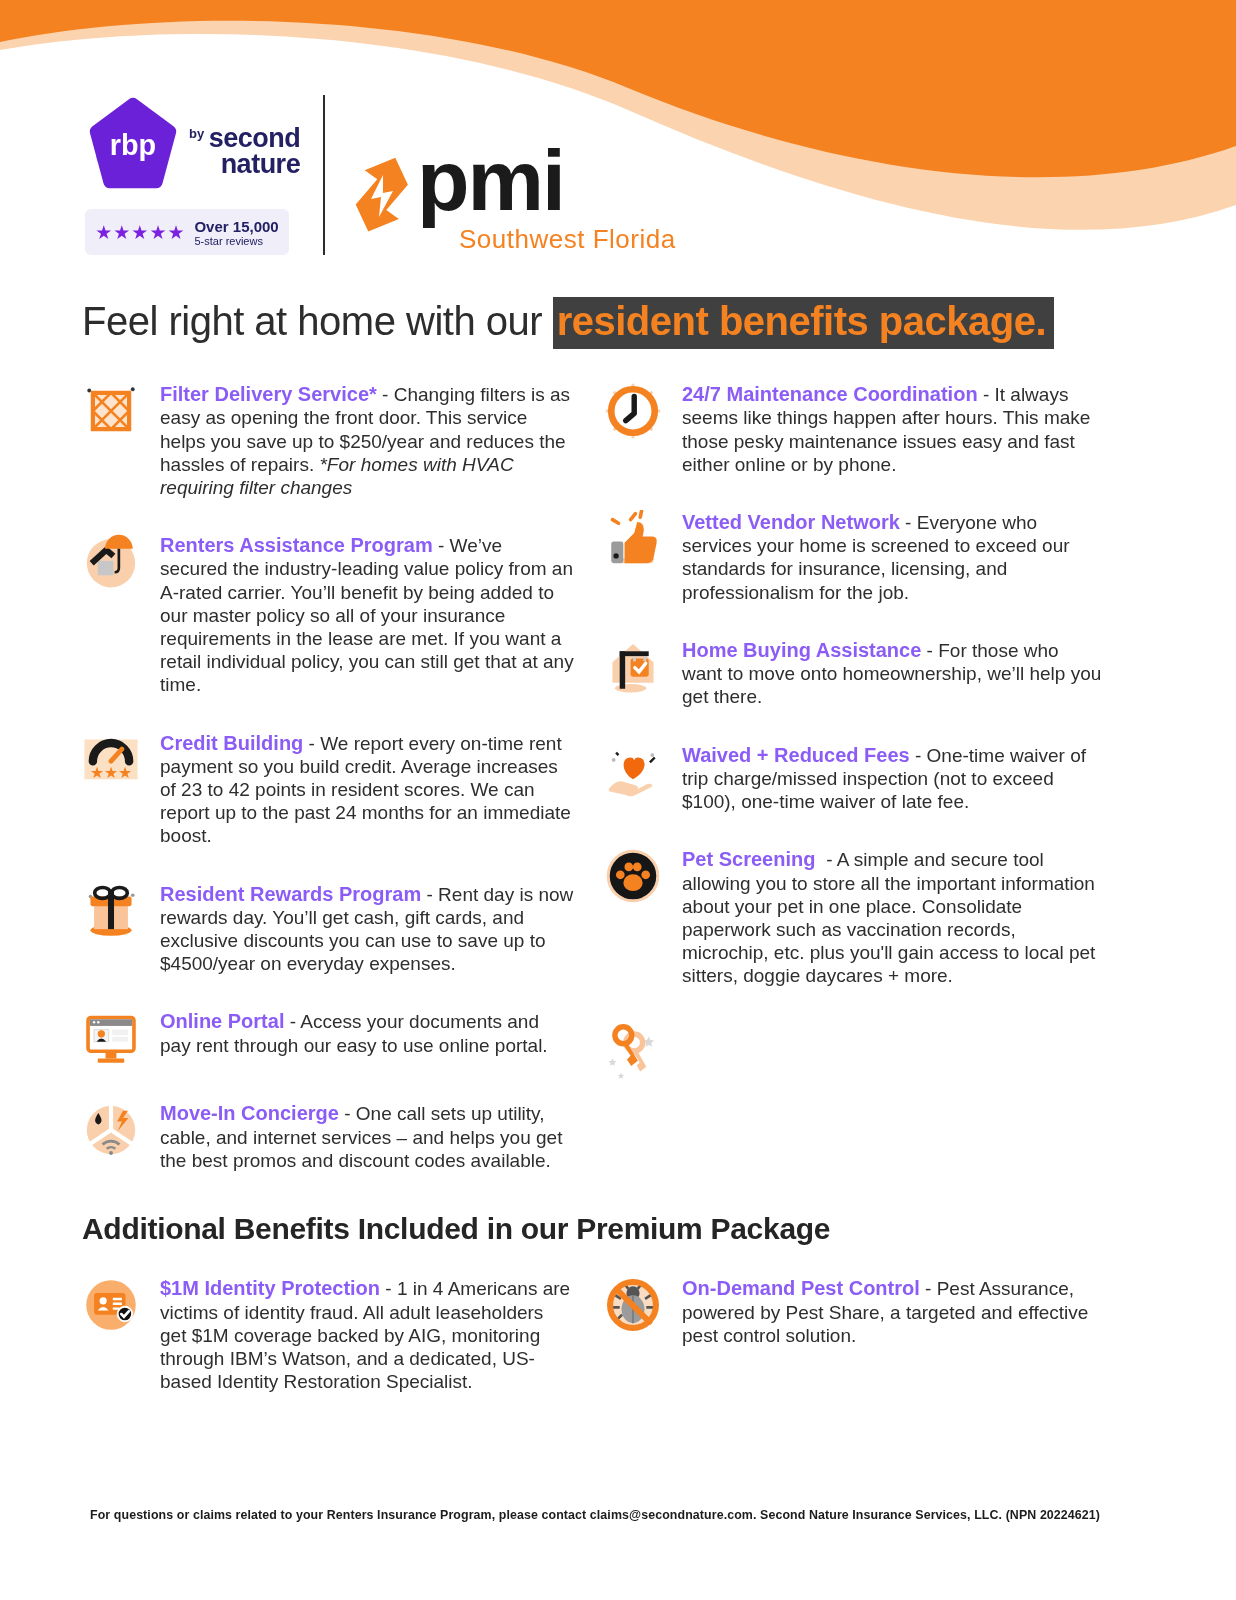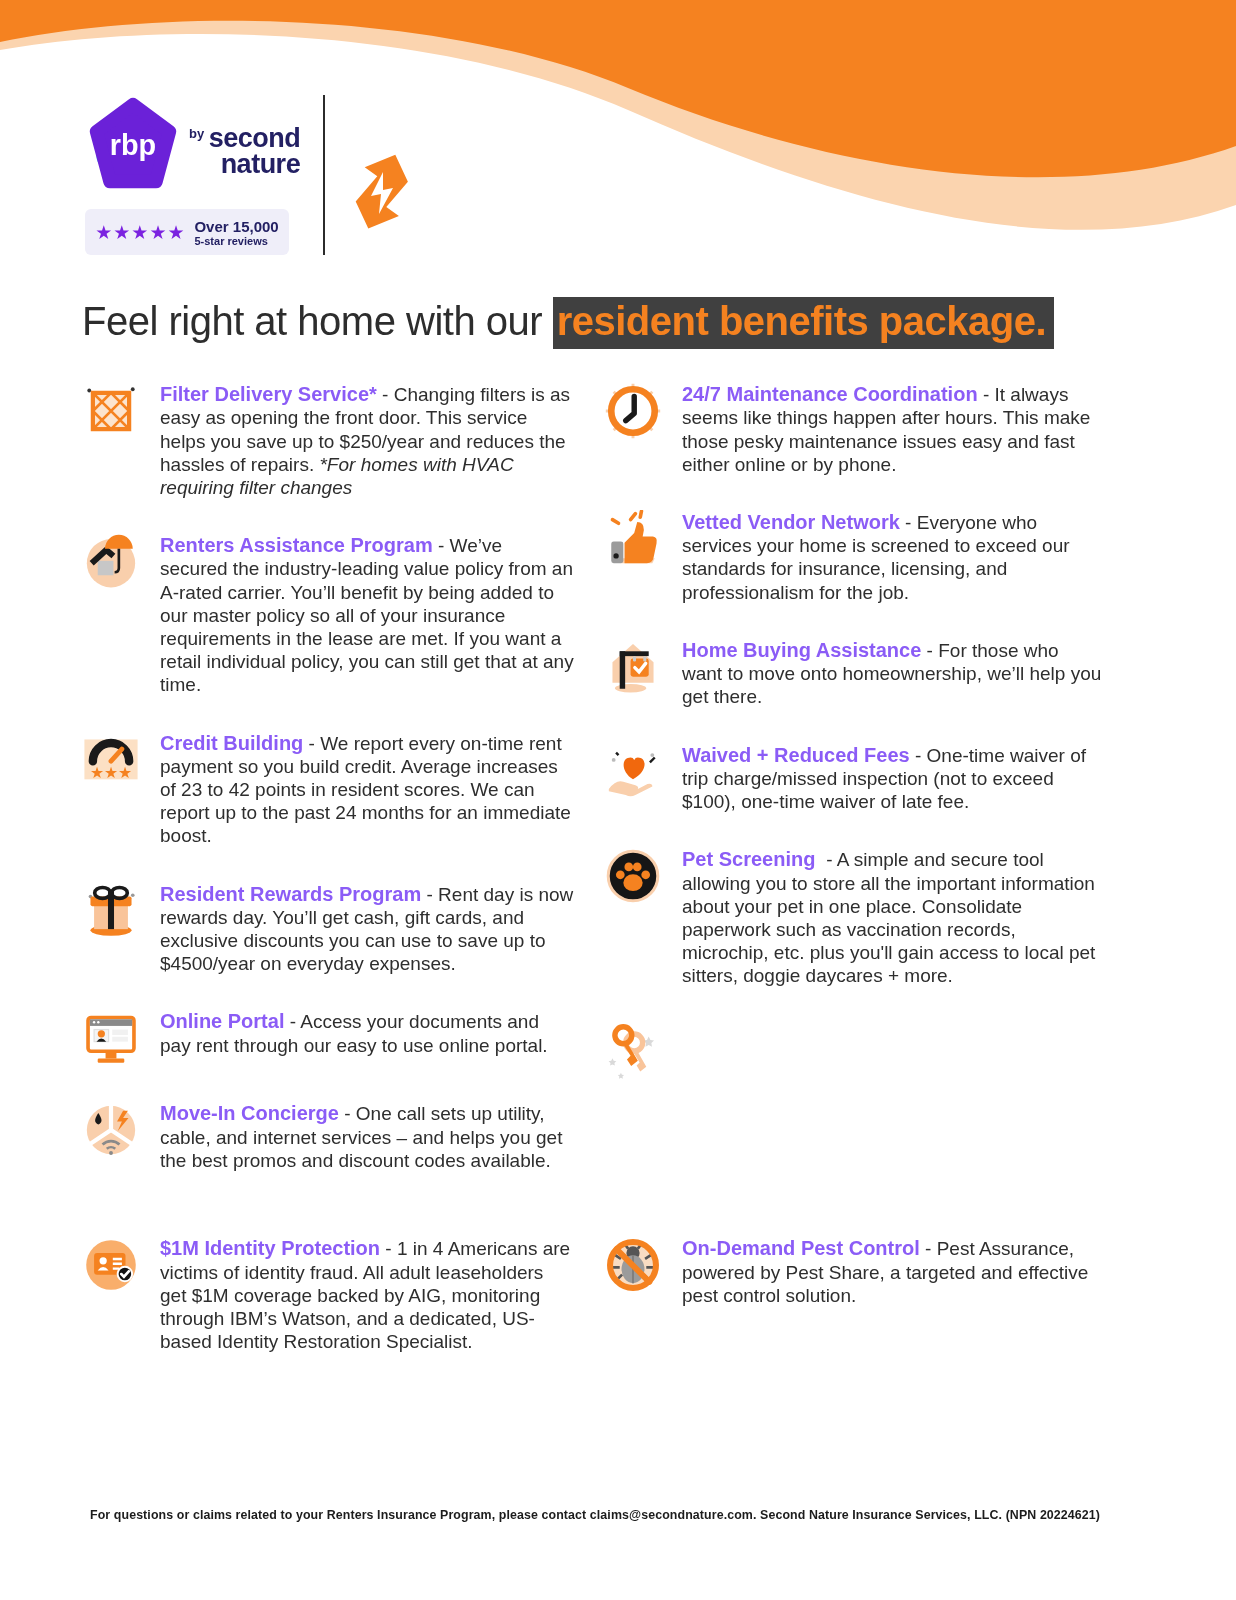--- a/index.html
+++ b/index.html
@@ -4,35 +4,35 @@
 <style>
   * { margin:0; padding:0; box-sizing:border-box; }
   body { background:#e8e8e8; font-family:"Liberation Sans", sans-serif; }
   .page {
     position:relative; width:1236px; height:1600px; margin:0 auto;
     background:#ffffff; overflow:hidden; color:#232323;
   }
   
   .swoosh { position:absolute; top:0; left:0; width:1236px; height:232px; }
   
-  .header { position:relative; display:flex; align-items:center; padding:95px 0 0 85px; }
+  .header { position:relative; display:flex; align-items:flex-end; padding:95px 0 0 85px; }
   .rbp-block { width:218px; }
   .rbp-row { display:flex; align-items:center; }
   .rbp-badge { width:96px; height:100px; flex-shrink:0; }
   .sn-logo { margin-left:8px; margin-top:14px; color:#232063; }
   .sn-by { font-size:13px; font-weight:700; vertical-align:top; }
   .sn-word { font-size:27px; font-weight:800; letter-spacing:-0.5px; line-height:0.95; text-align:right; }
   .reviews-badge {
     margin-top:14px; width:204px; height:46px; background:#EFEEF9; border-radius:6px;
     display:flex; align-items:center; justify-content:center; gap:9px;
   }
   .stars { color:#7B22E0; font-size:19px; letter-spacing:1px; line-height:1; }
   .reviews-text { color:#232063; }
   .reviews-line1 { font-size:15px; font-weight:700; }
-  .reviews-line2 { font-size:11px; font-weight:700; }
+  .reviews-line2 { font-size:11px; font-weight:400; }
   .header-divider { width:2px; height:160px; background:#2b2b2b; margin:0 28px 0 20px; flex-shrink:0; }
   .pmi-block { display:flex; align-items:flex-start; margin-top:28px; }
   .pmi-arrow { width:58px; height:82px; margin-right:6px; margin-top:8px; }
   .pmi-word { font-size:86px; font-weight:800; color:#1b1b1b; line-height:0.78; letter-spacing:-2px; }
   .pmi-region { font-size:26px; color:#F58220; font-weight:500; margin:10px 0 0 42px; letter-spacing:0.5px; }
   
   .headline { margin:44px 0 0 82px; font-size:40px; letter-spacing:-0.5px; }
   .headline-prefix { color:#2d2d2d; font-weight:500; }
   .headline-highlight { color:#F58220; font-weight:800; background:#404040; padding:2px 8px 6px 4px; }
   
@@ -89,20 +89,24 @@
       </div>
     </div>
 
     <div class="header-divider"></div>
 
     <div class="pmi-block">
       <svg class="pmi-arrow" viewBox="0 0 58 82">
         <path d="M44 0 L10 14 L24 24 L0 52 L14 82 L48 68 L34 58 L58 30 Z" fill="#F58220" transform="scale(0.9) translate(3,3)"></path>
         <path d="M30 20 L18 44 L28 42 L26 62 L40 36 L30 38 Z" fill="#ffffff"></path>
       </svg>
+      <div>
+        <div class="pmi-word">pmi</div>
+        <div class="pmi-region">Southwest Florida</div>
+      </div>
     </div>
   </div>
 
   <h1 class="headline"><span class="headline-prefix">Feel right at home with our </span><span class="headline-highlight">resident benefits package.</span></h1>
 
   <div class="benefits">
     <div id="benefits-left-col">
   <div class="benefit-item">
     <span class="benefit-icon"><svg viewBox="0 0 48 48">
               <circle cx="6" cy="7" r="1.6" fill="#333"></circle>
@@ -278,20 +282,21 @@
               </g>
               <circle cx="25" cy="17" r="7" fill="none" stroke="#F9C49A" stroke-width="4.5"></circle>
               <path d="M27 23 l8 14 -5 4 -3-5 2.5-2.5 -5-8z" fill="#F9C49A"></path>
               <circle cx="16" cy="11" r="7" fill="none" stroke="#F58220" stroke-width="4.5"></circle>
               <path d="M19 17 l9 15 -5.5 4.5 -3.5-5.5 3-3 -5-8z" fill="#F58220"></path>
             </svg></span>
   </div>
 </div>
   </div>
 
+  <h2 class="premium-heading">Additional Benefits Included in our Premium Package</h2>
   <div class="premium-grid" id="premium-grid">
   <div class="benefit-item">
     <span class="benefit-icon"><svg viewBox="0 0 48 48">
             <circle cx="24" cy="24" r="20.5" fill="#F9AE6B"></circle>
             <rect x="10" y="14" width="26" height="18" rx="2.5" fill="#F58220"></rect>
             <circle cx="17.5" cy="20.5" r="3" fill="#fff"></circle>
             <path d="M13 28.5 q4.5-5.5 9 0z" fill="#fff"></path>
             <g stroke="#fff" stroke-width="2">
               <path d="M25.5 19 h7.5 M25.5 23 h7.5 M25.5 27 h5.5"></path>
             </g>

